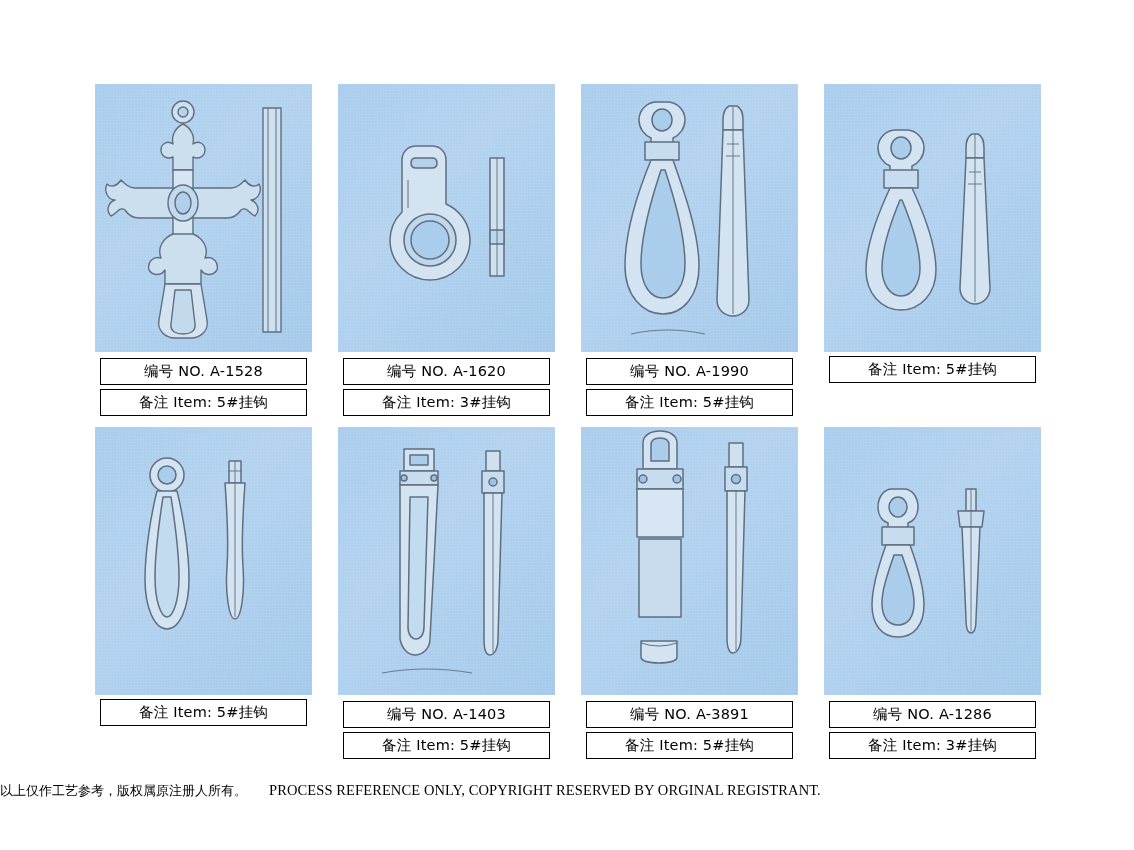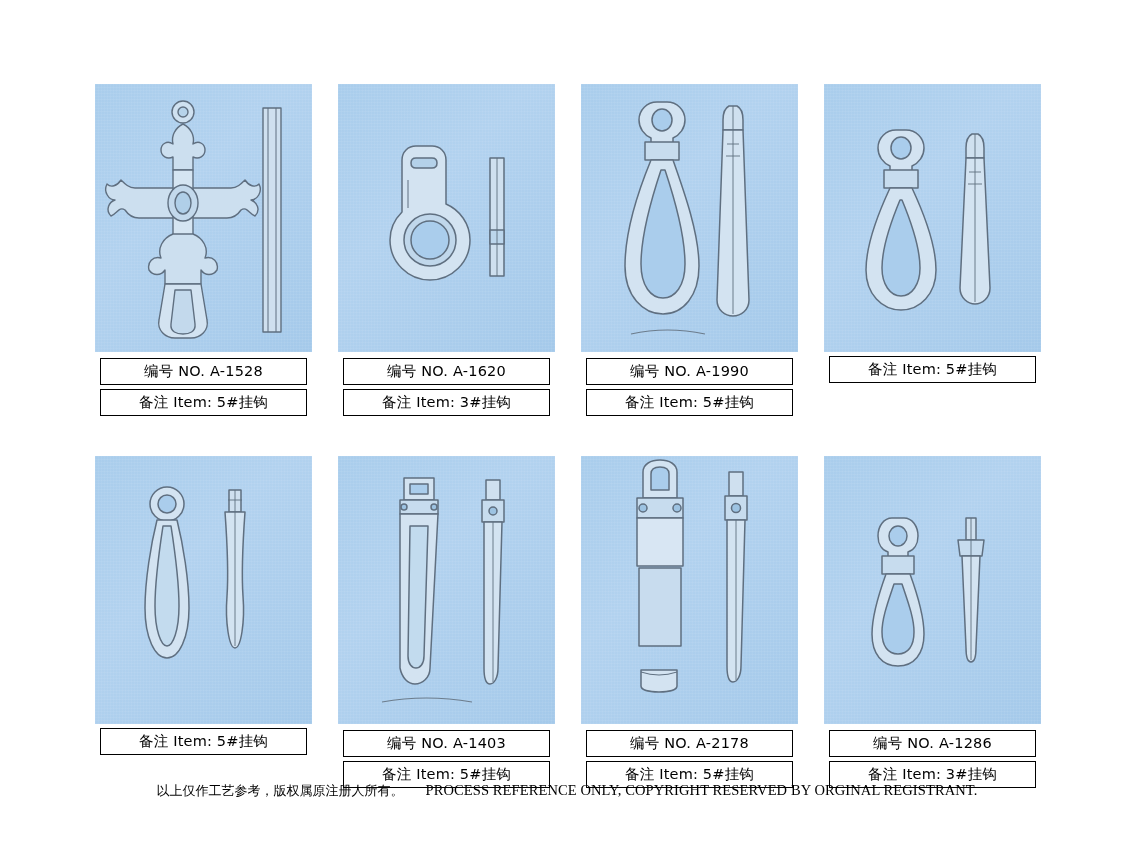--- a/index.html
+++ b/index.html
@@ -27,21 +27,21 @@
     top: 80px;
     width: 972px;
     display: flex;
     flex-wrap: wrap;
     gap: 0;
   }
   .cell {
     width: 243px;
     box-sizing: border-box;
     padding: 4px 5px;
-    margin-bottom: 32px;
+    margin-bottom: 3px;
   }
   .swatch {
     width: 217px;
     height: 268px;
     margin: 0 auto;
     background:
       repeating-linear-gradient(0deg, rgba(255,255,255,0.055) 0px, rgba(255,255,255,0.055) 1px, rgba(0,0,0,0) 1px, rgba(0,0,0,0) 3px),
       repeating-linear-gradient(90deg, rgba(255,255,255,0.05) 0px, rgba(255,255,255,0.05) 1px, rgba(0,0,0,0) 1px, rgba(0,0,0,0) 3px),
       linear-gradient(135deg, #a9cdec 0%, #b2d2ef 40%, #a4c9ea 100%);
     position: relative;
@@ -65,21 +65,20 @@
     white-space: nowrap;
   }
   .label-box.second {
     margin-top: 4px;
   }
   .footer {
     position: absolute;
     left: 0;
     top: 782px;
     width: 1134px;
-    text-align: center;
     font-size: 13.5px;
   }
   .footer .cn {
     font-family: "DejaVu Sans", sans-serif;
     font-size: 13px;
   }
   .footer .en {
     font-family: "Liberation Serif", serif;
     font-size: 14.5px;
     margin-left: 22px;
@@ -285,21 +284,21 @@
 
           <g fill="#cfe0ef" stroke="#5f6f80" stroke-width="1.5" stroke-linejoin="round">
             <path d="M148 16 L162 16 L162 40 L148 40 Z"></path>
             <path d="M144 40 L166 40 L166 64 L144 64 Z" fill="#c7dcee"></path>
             <circle cx="155" cy="52" r="4.5" fill="#9dc3e2"></circle>
             <path d="M146 64 L164 64 L160 210 C160 220 156 226 152 226 C148 226 146 220 146 210 Z" fill="#d3e3f1"></path>
             <path d="M155 64 L155 224" stroke-width="0.9" fill="none"></path>
           </g>
         </svg>
       </div>
-      <div class="label-box cn-text">编号 NO. A-2178</div>
+      <div class="label-box cn-text">编号 NO. A-3891</div>
       <div class="label-box second cn-text">备注 Item: 5#挂钩</div>
     </div>
 
     <div class="cell">
       <div class="swatch">
         <svg viewBox="0 0 217 268" xmlns="http://www.w3.org/2000/svg">
           <g fill="#cfe0ef" stroke="#5f6f80" stroke-width="1.5" stroke-linejoin="round">
 
             <path d="M68 62 C60 62 54 70 54 80 C54 88 58 94 64 96 L64 104 L84 104 L84 96 C90 94 94 88 94 80 C94 70 88 62 80 62 Z" fill="#d3e3f1"></path>
             <ellipse cx="74" cy="80" rx="9" ry="10" fill="#aacdec"></ellipse>

